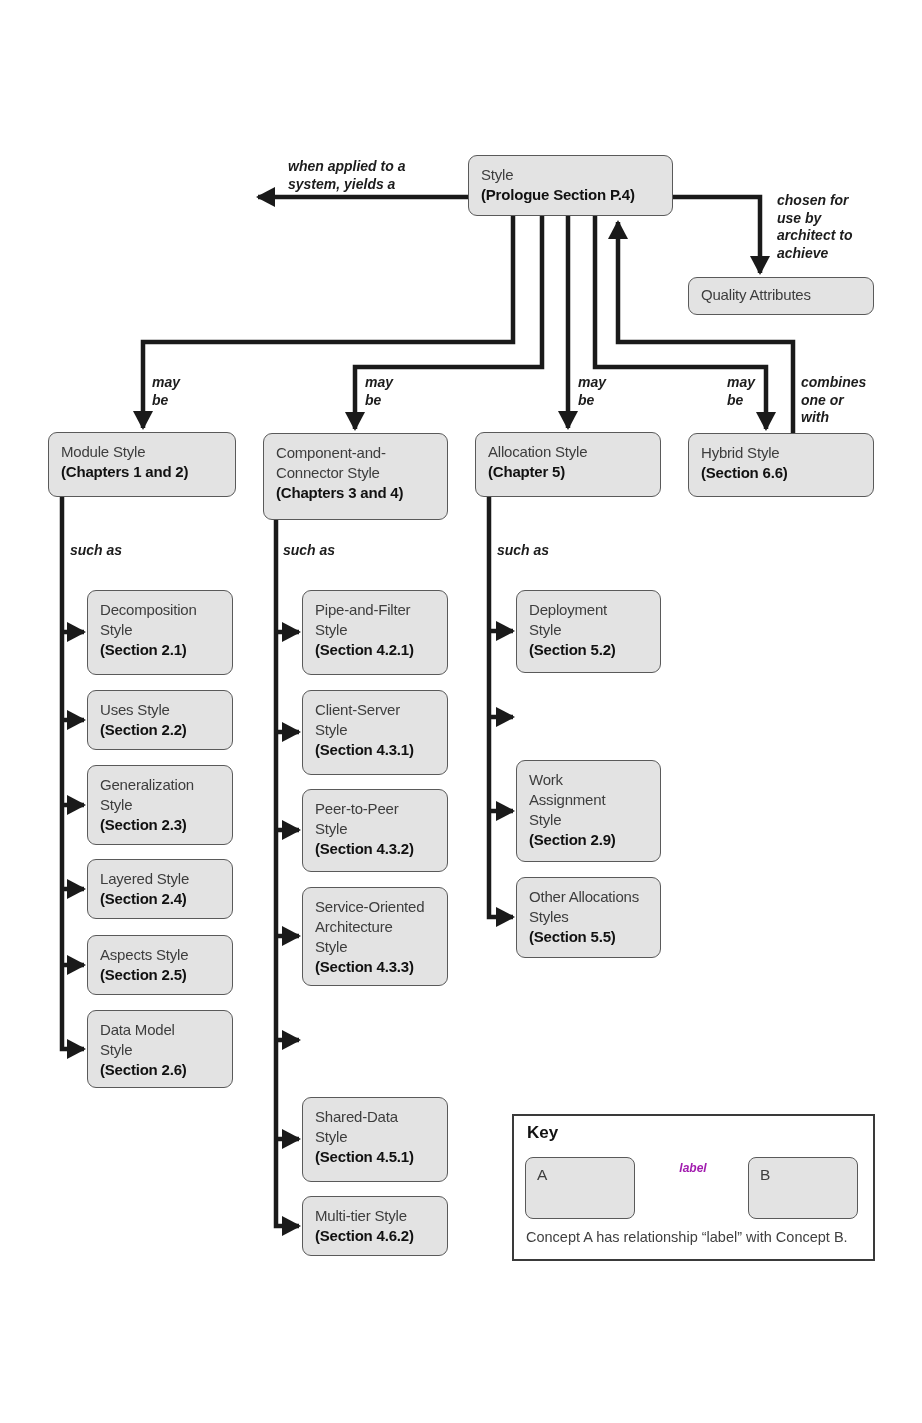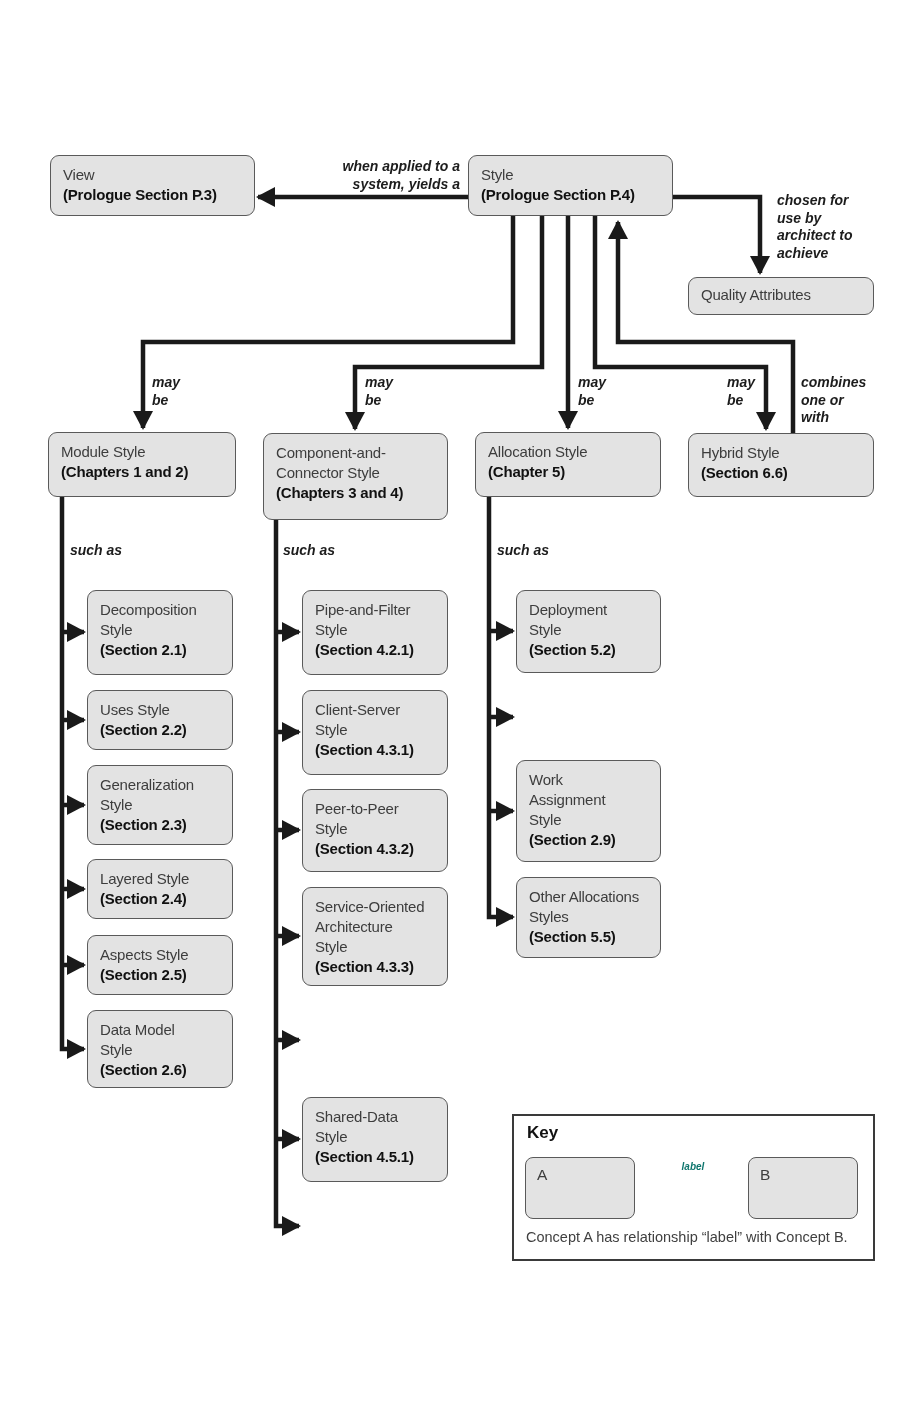--- a/index.html
+++ b/index.html
@@ -22,21 +22,21 @@
     box-sizing:border-box;border:2px solid #3a3a3a;background:#ffffff;
   }
   .key-heading{position:absolute;left:527px;top:1123px;font-size:17px;font-weight:bold;color:#111111;}
   .key-node{
     position:absolute;box-sizing:border-box;width:110px;height:62px;
     background:#e3e3e3;border:1.6px solid #5a5a5a;border-radius:8px;
     padding:8px 0 0 11px;font-size:15.5px;color:#3d3d3d;
   }
   .key-arrow-label{
     position:absolute;left:648px;top:1161px;width:90px;text-align:center;
-    font-size:10px;font-weight:bold;font-style:italic;color:#0f766e;
+    font-size:12px;font-weight:bold;font-style:italic;color:#a21caf;
   }
   .key-caption{position:absolute;left:526px;top:1229px;font-size:14.5px;color:#404040;white-space:nowrap;}
 </style>
 </head>
 <body>
 
 <div class="canvas">
 
   <svg class="wires" width="922" height="1423" viewBox="0 0 922 1423">
     <defs>
@@ -77,24 +77,20 @@
 
       <path d="M489,497 V917 H513" marker-end="url(#ah)"></path>
       <path d="M489,631 H513" marker-end="url(#ah)"></path>
       <path d="M489,717 H513" marker-end="url(#ah)"></path>
       <path d="M489,811 H513" marker-end="url(#ah)"></path>
 
       <path d="M636,1188 H744" marker-end="url(#ah)"></path>
     </g>
   </svg>
 
-  <div class="node" style="left:50px;top:155px;width:205px;height:61px">
-    <div class="node-title">View</div>
-    <div class="node-section">(Prologue Section P.3)</div>
-  </div>
 
   <div class="node" style="left:468px;top:155px;width:205px;height:61px">
     <div class="node-title">Style</div>
     <div class="node-section">(Prologue Section P.4)</div>
   </div>
 
   <div class="node" style="left:688px;top:277px;width:186px;height:38px;padding-top:7px">
     <div class="node-title">Quality Attributes</div>
   </div>
 
@@ -166,39 +162,43 @@
     <div class="node-title">Service-Oriented
 Architecture
 Style</div>
     <div class="node-section">(Section 4.3.3)</div>
   </div>
   <div class="node" style="left:302px;top:1097px;width:146px;height:85px">
     <div class="node-title">Shared-Data
 Style</div>
     <div class="node-section">(Section 4.5.1)</div>
   </div>
+  <div class="node" style="left:302px;top:1196px;width:146px;height:60px">
+    <div class="node-title">Multi-tier Style</div>
+    <div class="node-section">(Section 4.6.2)</div>
+  </div>
 
   <div class="node" style="left:516px;top:590px;width:145px;height:83px">
     <div class="node-title">Deployment
 Style</div>
     <div class="node-section">(Section 5.2)</div>
   </div>
   <div class="node" style="left:516px;top:760px;width:145px;height:102px">
     <div class="node-title">Work
 Assignment
 Style</div>
     <div class="node-section">(Section 2.9)</div>
   </div>
   <div class="node" style="left:516px;top:877px;width:145px;height:81px">
     <div class="node-title">Other Allocations
 Styles</div>
     <div class="node-section">(Section 5.5)</div>
   </div>
 
-  <div class="edge-label" style="left:288px;top:158px;width:172px;text-align:right">when applied to a
+  <div class="edge-label" style="left:288px;top:158px;width:172px;text-align:left">when applied to a
 system, yields a</div>
   <div class="edge-label" style="left:777px;top:192px">chosen for
 use by
 architect to
 achieve</div>
   <div class="edge-label" style="left:152px;top:374px">may
 be</div>
   <div class="edge-label" style="left:365px;top:374px">may
 be</div>
   <div class="edge-label" style="left:578px;top:374px">may

